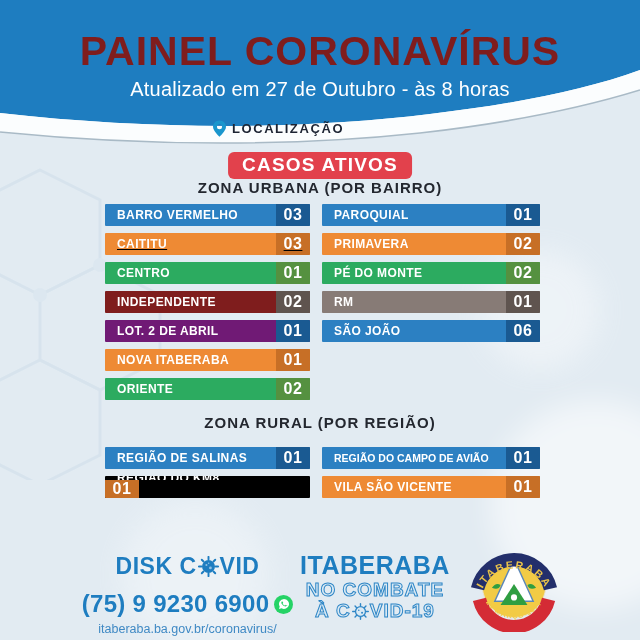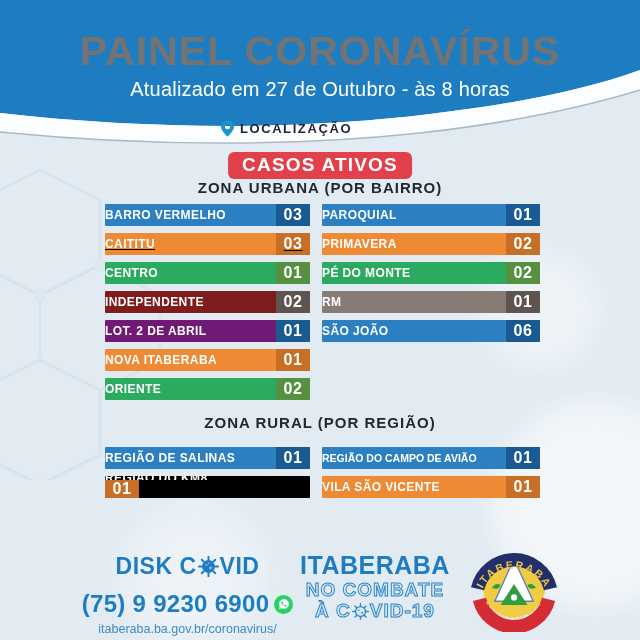--- a/index.html
+++ b/index.html
@@ -13,30 +13,30 @@
   .wm { position:absolute; pointer-events:none; }
   .wm-hex { left:-30px; top:150px; opacity:.55; }
   .wm-blob { border-radius:50%; background:rgba(255,255,255,.55); filter:blur(14px); }
   .wm-b1 { width:210px; height:210px; right:-60px; bottom:30px; }
   .wm-b2 { width:120px; height:120px; right:40px; top:250px; opacity:.7;}
   .wm-b3 { width:150px; height:150px; left:120px; bottom:-10px; opacity:.6;}
   
   .header-svg { position:absolute; top:0; left:0; }
   .header-text { position:absolute; top:0; left:0; width:640px; text-align:center; }
   .title{
-    margin-top:30px; color:#737373; font-size:41px; font-weight:800;
+    margin-top:30px; color:#7f1d1d; font-size:41px; font-weight:800;
     letter-spacing:1px; line-height:1.05;
   }
   .subtitle{
     margin-top:5px; color:#ffffff; font-size:20px; font-weight:400; letter-spacing:.2px;
   }
   
   .location-row{
     position:absolute; top:120px; left:0; width:557px;
-    display:flex; align-items:center; justify-content:center; gap:6px;margin-left:8px;
+    display:flex; align-items:center; justify-content:center; gap:6px;
   }
   .location-label{ font-size:13px; font-weight:800; letter-spacing:1.6px; color:#1d2433; }
   .badge{
     position:absolute; top:152px; left:50%; transform:translateX(-50%);
     background:#e2414c; color:#ffffff; font-size:19px; font-weight:800;
     letter-spacing:1.2px; padding:2px 14px 3px; border-radius:6px;
   }
   .section-title{
     position:absolute; left:0; width:640px; text-align:center;
     font-size:15px; font-weight:800; letter-spacing:1px; color:#23272f;
@@ -47,21 +47,21 @@
   .bar-list{ position:absolute; display:flex; flex-direction:column; gap:7px; }
   .list-urban-left  { top:204px; left:105px; width:205px; }
   .list-urban-right { top:204px; left:322px; width:218px; }
   .list-rural-left  { top:447px; left:105px; width:205px; }
   .list-rural-right { top:447px; left:322px; width:218px; }
   .bar{
     display:flex; align-items:stretch; height:22px; width:100%;
     border-radius:1px; overflow:hidden;
   }
   .bar-label{
-    flex:1; display:flex; align-items:center; padding-left:0;
+    flex:1; display:flex; align-items:center; padding-left:12px;
     color:#ffffff; font-size:12px; font-weight:800; letter-spacing:.4px;
     white-space:nowrap; overflow:hidden;
   }
   .bar-label.condensed{ font-size:10.5px; letter-spacing:0; }
   .bar-num{
     width:34px; display:flex; align-items:center; justify-content:center;
     color:#ffffff; font-size:16px; font-weight:800; letter-spacing:.5px;
   }
   
   .footer-disk{ position:absolute; left:55px; top:553px; width:265px; text-align:center; color:#1e7dc0; }

